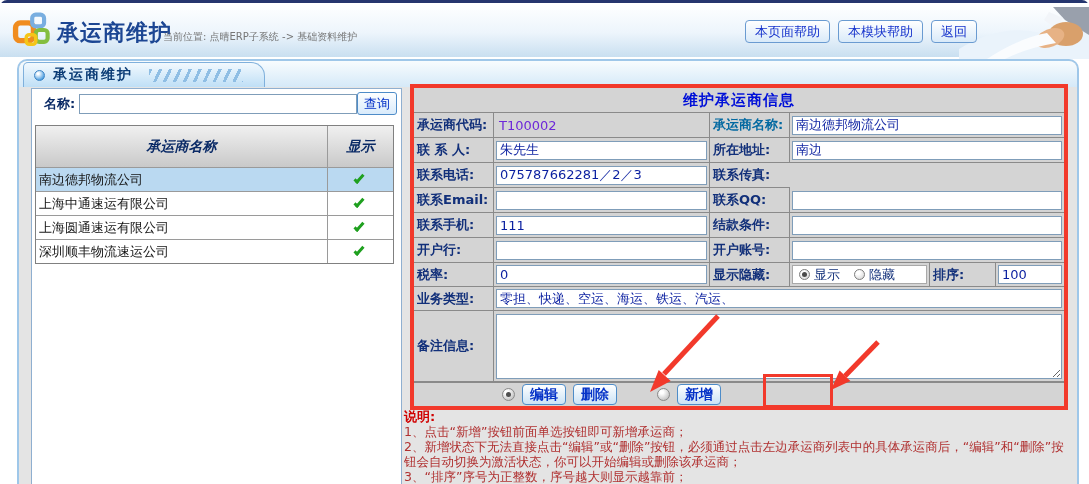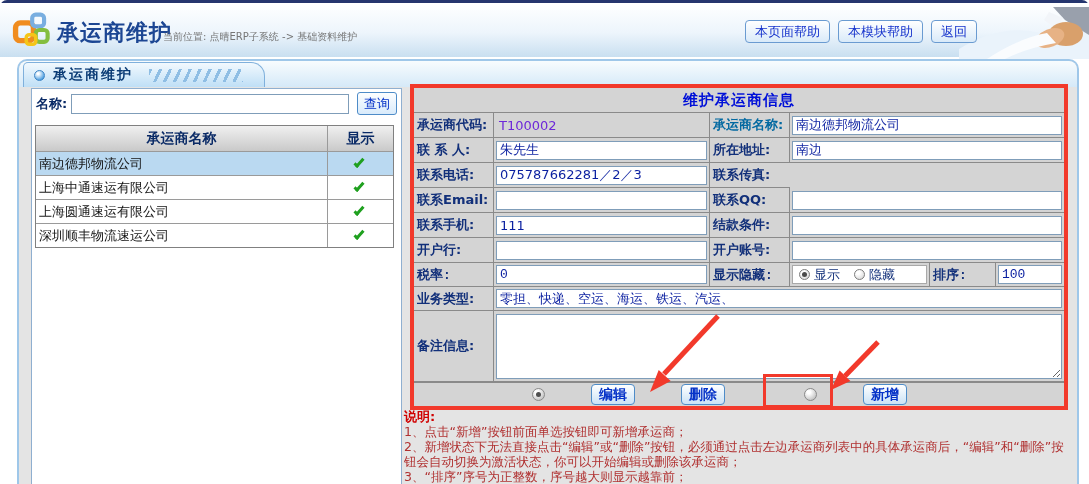--- a/index.html
+++ b/index.html
@@ -35,48 +35,48 @@
                 border:1px solid #3E85C6; }
   .tab-label { font-size:14px; font-weight:bold; color:#0A3B75; letter-spacing:2px; }
   .tab-stripes { margin-left:16px; width:94px; height:13px;
                  background:repeating-linear-gradient(115deg, #8FBEE4 0 3px, transparent 3px 9px); }
 
   
   .left-panel { position:absolute; left:12px; top:27px; width:371px; height:403px;
                 background:#fff; border:1px solid #8FAFD0; }
   .search-row { position:absolute; left:0; top:0; width:100%; height:29px;
                 display:flex; align-items:center; }
-  .search-label { font-weight:bold; font-size:13px; color:#0A2A66; margin-left:4px; white-space:nowrap; }
+  .search-label { font-weight:bold; font-size:13px; color:#0A2A66; margin-left:12px; white-space:nowrap; }
   .search-input { margin-left:4px; width:278px; height:20px; border:1px solid #7F9DB9;
                   font-size:13px; font-family:inherit; color:#1A1A8C; padding:0 2px; }
   .query-btn { margin-left:auto; margin-right:4px; height:23px; padding:1px 6px; font-size:13px;
                color:#0633C8; background:linear-gradient(#FDFEFF,#D9EBFB);
                border:1px solid #4E8CC8; border-radius:3px; cursor:pointer; font-family:inherit; }
   .carrier-table { position:absolute; left:3px; top:36px; width:359px; border:1px solid #808080; }
-  .ct-header { display:grid; grid-template-columns:291px 66px; height:25px;
-               background:linear-gradient(#F0F0F0,#C9C9C9); }
+  .ct-header { display:grid; grid-template-columns:291px 66px; height:41px;
+               background:linear-gradient(#F0F0F0,#C9C9C9);font-style:italic; }
   .ct-header > div { display:flex; align-items:center; justify-content:center;
                      font-size:14px; font-weight:bold; color:#0A2A66; }
   .ct-header > div + div { border-left:1px solid #9A9A9A; }
   .ct-row { display:grid; grid-template-columns:291px 66px; height:24px;
             border-top:1px solid #9A9A9A; background:#fff; cursor:pointer; }
   .ct-row.selected { background:#BAD9F1; }
   .ct-name { display:flex; align-items:center; padding-left:3px; font-size:13px; color:#141414; }
   .ct-show { display:flex; align-items:center; justify-content:center; border-left:1px solid #9A9A9A; }
   .check-icon { display:inline-block; width:11px; height:5px; border-left:3px solid #1FA01F;
                 border-bottom:3px solid #1FA01F; transform:rotate(-48deg) translateY(-2px); }
 
   
   .form-redrect { position:absolute; left:410px; top:84px; width:658px; height:326px;
                   border:4px solid #F2392B; z-index:5; background:#D4D4D4; }
   .form-title-row { height:25px; background:#D4D4D4; border-bottom:1px solid #8A8A8A;
                     text-align:center; font-weight:bold; font-size:15px; color:#0010D8;
                     line-height:25px; letter-spacing:1px; }
   .frow { display:grid; grid-template-columns:80px 216px 80px 274px; height:25px; }
-  .frow-tax { display:grid; grid-template-columns:80px 216px 80px 140px 66px 68px; height:24px;font-family:Liberation Mono, monospace; }
+  .frow-tax { display:grid; grid-template-columns:80px 216px 80px 140px 66px 68px; height:24px; }
   .frow-wide { display:grid; grid-template-columns:80px 570px; height:24px; }
   .frow-remark { display:grid; grid-template-columns:80px 570px; height:71px; }
   .flabel { background:#D4D4D4; font-weight:bold; font-size:13px; color:#12307A;
             display:flex; align-items:center; padding-left:3px; white-space:nowrap;
             border-right:1px solid #8A8A8A; border-bottom:1px solid #8A8A8A; }
   .flabel.red { color:#0369a1; }
   .fvalue { background:#D4D4D4; display:flex; align-items:center; padding:2px;
             border-right:1px solid #8A8A8A; border-bottom:1px solid #8A8A8A; }
   .fvalue:last-child, .flabel:last-child { border-right:none; }
   .fvalue input { flex:1; height:19px; min-width:0; border:1px solid #7F9DB9; background:#fff;
@@ -87,21 +87,21 @@
                     display:flex; align-items:center; padding-left:3px; }
   .radio-box { flex:1; height:19px; background:#fff; border:1px solid #A9A9A9;
                display:flex; align-items:center; gap:4px; padding-left:6px; }
   .radio-icon { width:11px; height:11px; border-radius:50%; border:1px solid #7D7D7D;
                 background:radial-gradient(circle at 35% 30%, #FFF 20%, #D8D8D8 85%);
                 position:relative; flex:none; cursor:pointer; }
   .radio-icon.selected::after { content:""; position:absolute; inset:2px; border-radius:50%; background:#4A4A4A; }
   .radio-label { font-size:13px; color:#12307A; margin-right:10px; }
 
   .form-footer { height:24px; background:#D4D4D4; display:flex; align-items:center;
-                 border-top:1px solid #8A8A8A; padding-left:118px;gap:39px; }
+                 border-top:1px solid #8A8A8A; padding-left:88px; }
   .footer-radio { width:13px; height:13px; border-radius:50%; border:1px solid #8A8A8A; flex:none;
                   background:radial-gradient(circle at 35% 30%, #FFF 15%, #BDBDBD 85%);
                   position:relative; cursor:pointer; }
   .footer-radio.selected::after { content:""; position:absolute; inset:3px; border-radius:50%; background:#4F4F4F; }
   .footer-radio.second { margin-left:40px; }
   .action-btn { height:21px; padding:0 7px; margin-left:7px; font-size:14px; font-weight:bold;
                 color:#0633C8; background:linear-gradient(#FEFFFF,#CBE2F6);
                 border:1px solid #4E8CC8; border-radius:4px; cursor:pointer;
                 font-family:inherit; white-space:nowrap; }
 

